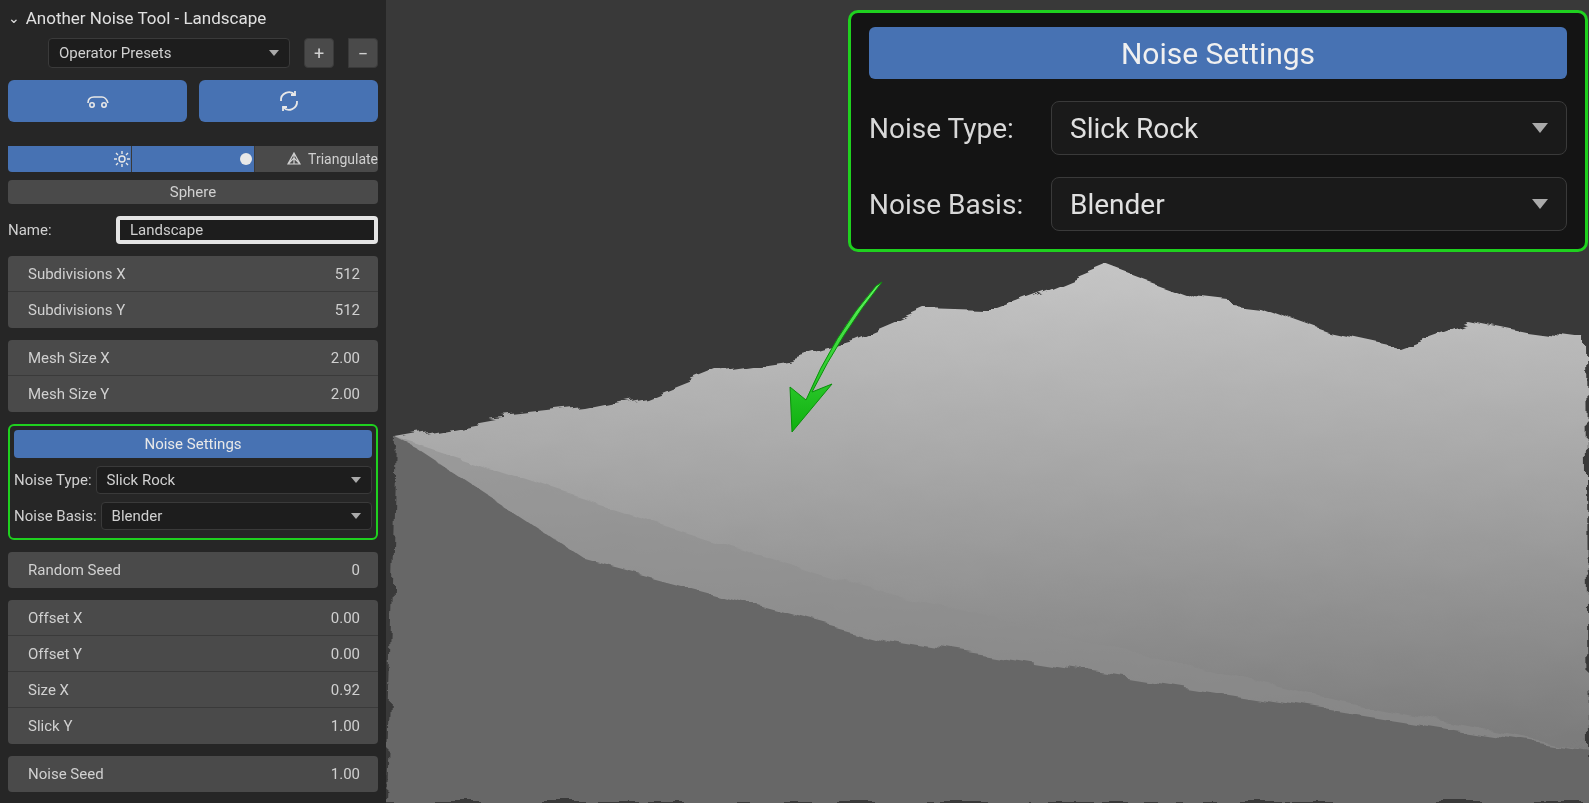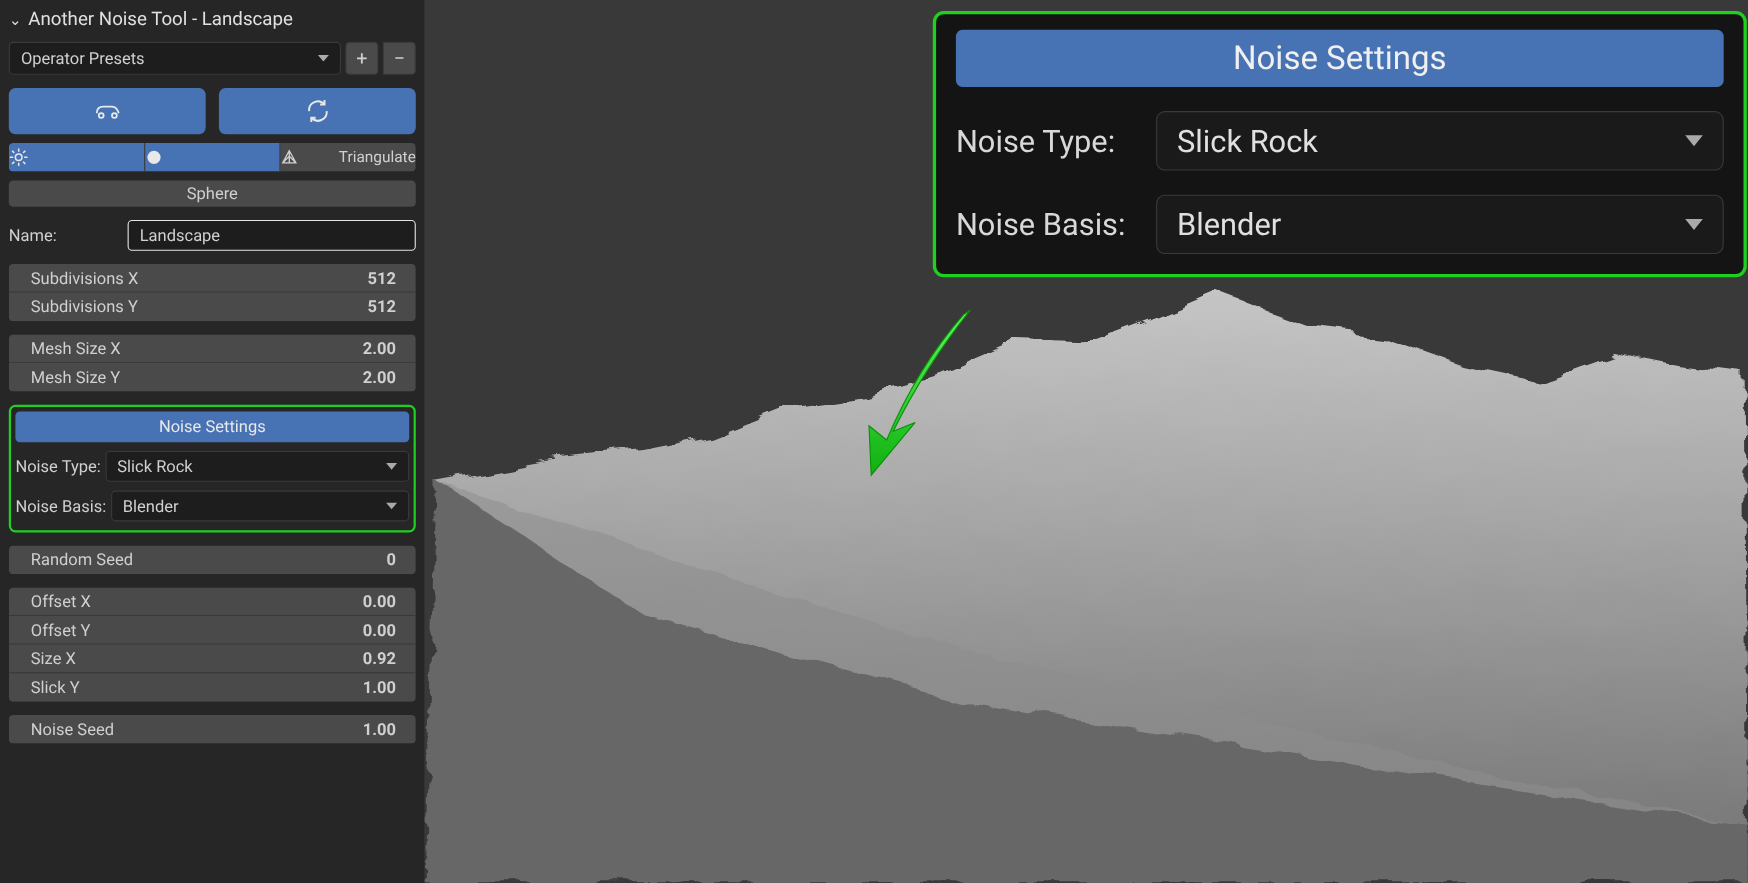--- a/index.html
+++ b/index.html
@@ -3,47 +3,47 @@
 <meta charset="utf-8">
 <style>
   * { box-sizing: border-box; margin: 0; padding: 0; font-family: -apple-system, BlinkMacSystemFont, "Segoe UI", Roboto, sans-serif; }
   body { background: #393939; color: #e0e0e0; width: 1589px; height: 803px; display: flex; overflow: hidden; }
   
   
   .sidebar { width: 386px; background: #262626; display: flex; flex-direction: column; padding: 8px 8px; gap: 4px; }
   .panel-header { display: flex; align-items: center; gap: 6px; font-size: 17px; color: #e0e0e0; padding: 0 0 4px 0; }
   .panel-header .chev { font-size: 14px; }
   
-  .preset-row { display: flex; gap: 4px; margin-top: 2px; }
+  .preset-row { display: flex; gap: 14px; margin-top: 2px; margin-left: 40px; }
   .preset-select { flex: 1; background: #1d1d1d; border: 1px solid #3a3a3a; border-radius: 4px; color: #d0d0d0; height: 30px; padding: 0 10px; font-size: 15px; display: flex; align-items: center; justify-content: space-between; }
   .sq-btn { width: 30px; height: 30px; background: #4a4a4a; border: 1px solid #3a3a3a; border-radius: 4px; color: #d0d0d0; display: flex; align-items: center; justify-content: center; font-size: 18px; }
   .sq-btn:first-of-type { border-top-right-radius:0; border-bottom-right-radius:0;}
   .sq-btn:last-of-type { border-top-left-radius:0; border-bottom-left-radius:0;}
   
   .dual-row { display: flex; gap: 12px; margin-top: 8px; }
   .blue-btn { flex: 1; height: 42px; background: #4772b3; border: none; border-radius: 6px; display: flex; align-items: center; justify-content: center; }
   
   .section-hdr { background: #4772b3; color: #e8e8e8; font-size: 15px; height: 28px; border-radius: 4px; display: flex; align-items: center; justify-content: center; margin-top: 8px; }
   
   .toggle-row { display: flex; margin-top: 4px; border-radius: 4px; overflow: hidden; }
-  .toggle-btn { flex: 1; height: 26px; background: #4a4a4a; border: none; border-right: 1px solid #3a3a3a; color: #d0d0d0; display: flex; align-items: center; justify-content: space-between; gap: 6px; font-size: 14px; }
+  .toggle-btn { flex: 1; height: 26px; background: #4a4a4a; border: none; border-right: 1px solid #3a3a3a; color: #d0d0d0; display: flex; align-items: center; justify-content: flex-end; gap: 6px; font-size: 14px; margin-top: 16px; }
   .toggle-btn.active { background: #4772b3; }
   .toggle-btn:last-child { border-right: none; }
   
   .full-btn { height: 24px; background: #4a4a4a; border: none; border-radius: 4px; color: #d0d0d0; display: flex; align-items: center; justify-content: center; font-size: 15px; margin-top: 4px; }
   
   .field-row { display: flex; align-items: center; gap: 26px; margin-top: 8px; }
   .field-row .lbl { width: 82px; font-size: 15px; color: #d0d0d0; }
-  .field-row .inp { flex: 1; background: #1d1d1d; border: 1px solid #e5e5e5; border-radius: 4px; height: 28px; padding: 0 10px; color: #d0d0d0; font-size: 15px; display:flex; align-items:center; }
+  .field-row .inp { flex: 1; background: #1d1d1d; border: 4px solid #e5e5e5; border-radius: 4px; height: 28px; padding: 0 10px; color: #d0d0d0; font-size: 15px; display:flex; align-items:center; }
   .field-row .mat { width: 28px; height: 28px; display:flex; align-items:center; justify-content:center; }
   
   .num-group { margin-top: 8px; border-radius: 4px; overflow: hidden; }
-  .num-row-g { display:flex; align-items:center; justify-content:space-between; background:#4a4a4a; height:26px; padding: 0 18px 0 20px; font-size:15px; color:#d0d0d0; border-bottom:1px solid #3a3a3a; }
+  .num-row-g { display:flex; align-items:center; justify-content:space-between; background:#4a4a4a; height:36px; padding: 0 18px 0 20px; font-size:15px; color:#d0d0d0; border-bottom:1px solid #3a3a3a; }
   .num-row-g:last-child { border-bottom:none; }
-  .num-row-g .val { text-align:right;font-weight:bold; }
+  .num-row-g .val { text-align:right; }
   
   .noise-box { border: 2px solid #1fd11f; border-radius: 6px; padding: 4px; margin-top: 8px; }
   .noise-box .section-hdr { margin-top: 0; }
   .sel-row { display:flex; align-items:center; gap:4px; margin-top:8px; }
   .sel-row .lbl2 { font-size:15px; color:#d0d0d0; white-space:nowrap; }
   .sel-row .sel { flex:1; background:#1d1d1d; border:1px solid #3a3a3a; border-radius:4px; height:28px; padding:0 10px; color:#d0d0d0; font-size:15px; display:flex; align-items:center; justify-content:space-between; }
   
   
   .viewport { flex: 1; background: #393939; position: relative; }
   .callout { position:absolute; left: 462px; top: 10px; border: 3px solid #1fd11f; border-radius: 10px; background: #141414; padding: 14px 18px 18px 18px; width: 740px; }

